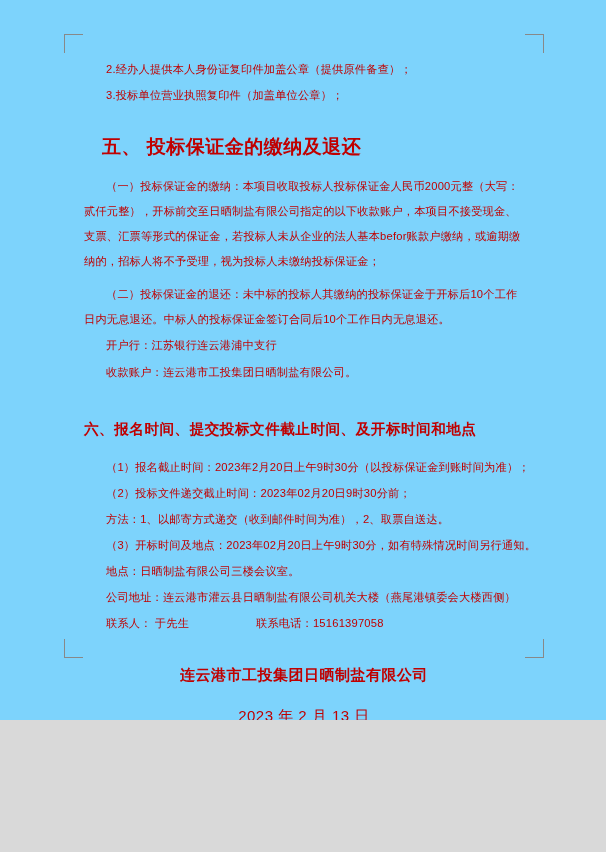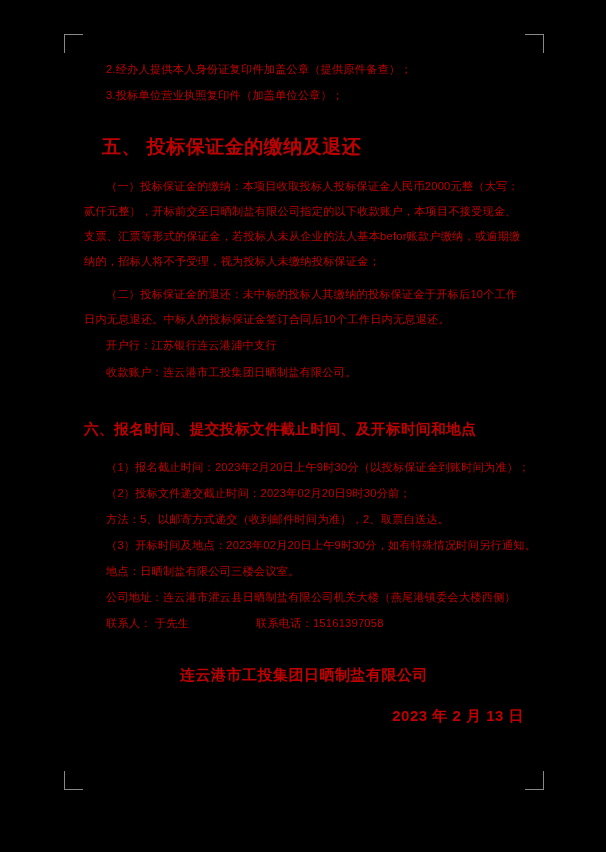--- a/index.html
+++ b/index.html
@@ -8,22 +8,22 @@
     background: #d9d9d9;
   }
   body {
     width: 606px;
     height: 852px;
     font-family: "Liberation Sans", sans-serif;
   }
   .page {
     position: relative;
     width: 606px;
-    height: 852px;
-    background: #000000;
+    height: 720px;
+    background: #7dd3fc;
     overflow: hidden;
   }
   
   .mark {
     position: absolute;
     width: 18px;
     height: 18px;
   }
   .mark.tl { left: 64px;  top: 34px;  border-left: 1px solid #888; border-top: 1px solid #888; }
   .mark.tr { right: 62px; top: 34px;  border-right: 1px solid #888; border-top: 1px solid #888; }
@@ -71,23 +71,23 @@
   .company {
     color: #c00000;
     font-weight: bold;
     font-size: 15px;
     text-align: center;
     margin-top: 30px;
     letter-spacing: 0.5px;
   }
   .date {
     color: #c00000;
-    font-weight: bold;
+    font-weight: normal;
     font-size: 15px;
-    text-align: right;
+    text-align: center;
     margin-top: 22px;
     letter-spacing: 0.5px;
   }
   .two-col {
     display: flex;
   }
   .two-col .c1 { width: 150px; }
 </style>
 </head>
 <body>
@@ -119,21 +119,21 @@
       <p class="p indent">收款账户：连云港市工投集团日晒制盐有限公司。</p>
     </div>
 
     <div class="gap-s"></div>
 
     <h2 class="h-sec six">六、报名时间、提交投标文件截止时间、及开标时间和地点</h2>
 
     <div>
       <p class="p indent">（1）报名截止时间：2023年2月20日上午9时30分（以投标保证金到账时间为准）；</p>
       <p class="p indent">（2）投标文件递交截止时间：2023年02月20日9时30分前；</p>
-      <p class="p indent">方法：5、以邮寄方式递交（收到邮件时间为准），2、取票自送达。</p>
+      <p class="p indent">方法：1、以邮寄方式递交（收到邮件时间为准），2、取票自送达。</p>
       <p class="p indent">（3）开标时间及地点：2023年02月20日上午9时30分，如有特殊情况时间另行通知。</p>
       <p class="p indent">地点：日晒制盐有限公司三楼会议室。</p>
       <p class="p indent">公司地址：连云港市灌云县日晒制盐有限公司机关大楼（燕尾港镇委会大楼西侧）</p>
 
       <div class="two-col indent2">
         <span class="p c1">联系人：  于先生</span>
         <span class="p">联系电话：15161397058</span>
       </div>
     </div>
 

